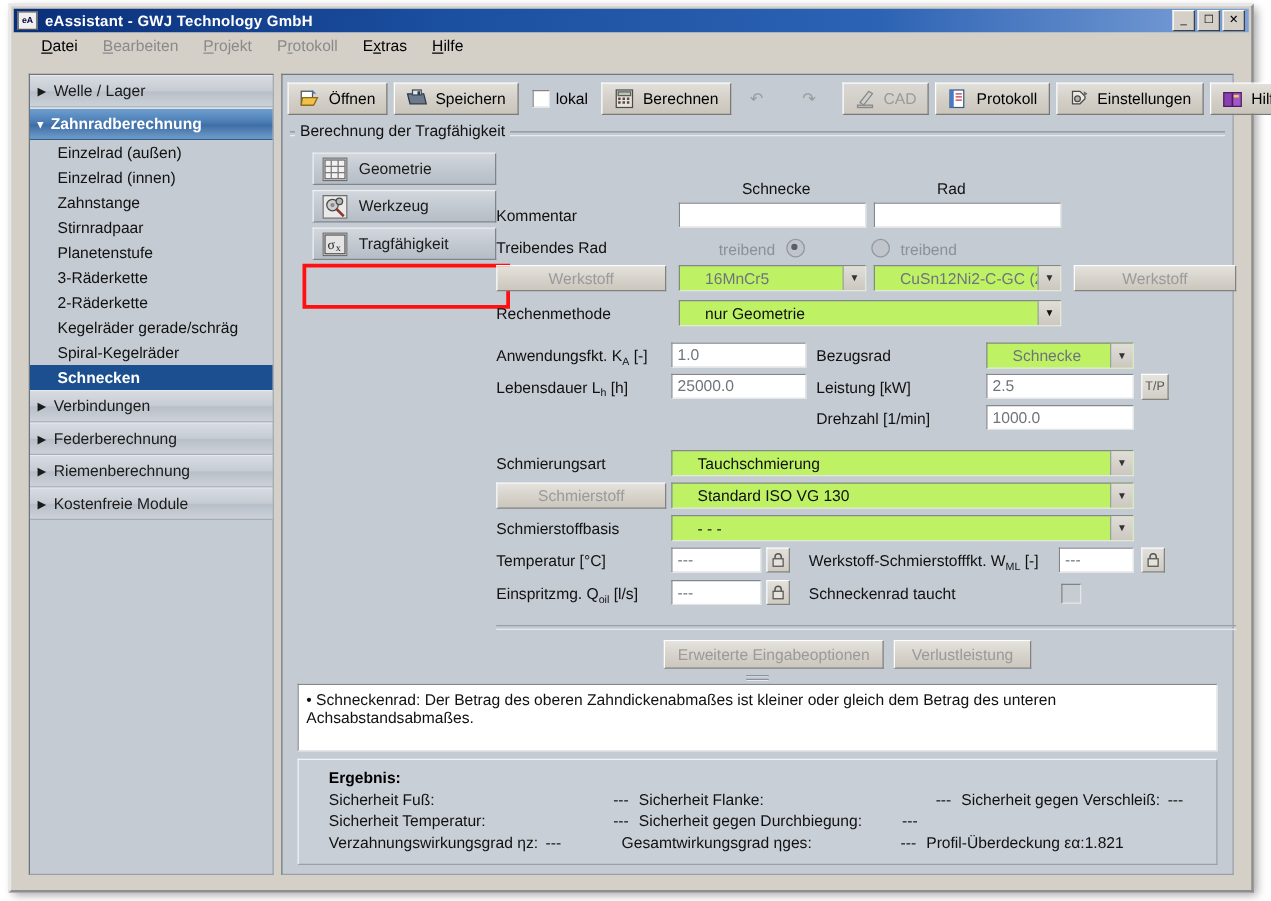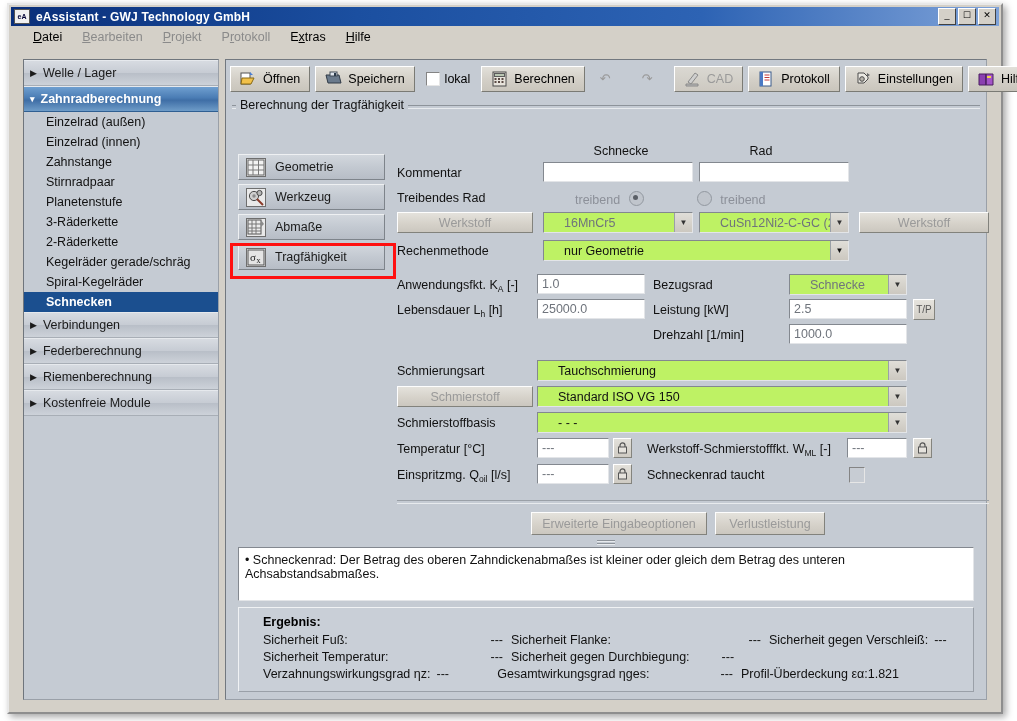--- a/index.html
+++ b/index.html
@@ -58,21 +58,21 @@
   #lokal-wrap{display:flex;align-items:center;gap:5px;padding:0 6px;font-size:12.5px;}
   .cbx{width:12px;height:12px;background:#fff;border:1px solid #848484;border-right-color:#e6e6e6;border-bottom-color:#e6e6e6;display:inline-block;}
   .cbx.gray{background:#c7ccd3;}
 
   
   #group{position:absolute;left:6px;top:38px;right:6px;bottom:6px;}
   #group-line{position:absolute;left:0;top:7px;right:0;height:2px;border-top:1px solid #8d939a;border-bottom:1px solid #e8ebee;}
   #group-title{position:absolute;left:4px;top:0;background:#c5cbd3;padding:0 4px;font-size:12.5px;color:#111;}
 
   
-  #tabs{position:absolute;left:6px;top:24px;width:147px;margin-top:32px;}
+  #tabs{position:absolute;left:18px;top:24px;width:147px;}
   .tab-btn{height:26px;margin-bottom:4px;display:flex;align-items:center;gap:9px;padding-left:7px;box-sizing:border-box;
     background:linear-gradient(to bottom,#d2d7dd 0%,#c3c9d1 50%,#b7bdc6 100%);
     border:1px solid #eef0f2;border-right-color:#7e848b;border-bottom-color:#7e848b;font-size:12.5px;color:#1a1a1a;}
   .tab-ico{width:18px;height:17px;border:1px solid #6e6e6e;background:#e9e9e9;display:inline-block;position:relative;}
 
   
   #highlight{position:absolute;left:-8px;top:89px;width:166px;height:36px;border:3px solid #ff1010;box-sizing:border-box;pointer-events:none;}
 
   
   #form{position:absolute;left:165px;top:14px;right:6px;margin-top:32px;}
@@ -332,32 +332,20 @@
               <svg width="18" height="17" viewBox="0 0 18 17">
                   <circle cx="7" cy="7" r="4.6" fill="#cfcfcf" stroke="#4a4a4a"></circle>
                   <circle cx="7" cy="7" r="1.7" fill="#8a8a8a"></circle>
                   <path d="M10 10l6 6" stroke="#8a3a2a" stroke-width="2"></path>
                   <circle cx="12.5" cy="4" r="2.6" fill="#b6b6b6" stroke="#4a4a4a"></circle>
                 </svg>
             </span>
             <span>Werkzeug</span>
           </div>
 
-          <div class="tab-btn">
-            <span class="tab-ico">
-              <svg width="18" height="17" viewBox="0 0 18 17">
-                  <rect x="1" y="1" width="13" height="14" fill="#ececec" stroke="#555"></rect>
-                  <g stroke="#777">
-                    <path d="M1 5h13M1 9h13M1 12h13M5 1v14M9 1v14"></path>
-                  </g>
-                  <path d="M14 1l3 4-3 3z" fill="#8a8a8a"></path>
-                </svg>
-            </span>
-            <span>Abmaße</span>
-          </div>
 
           <div class="tab-btn">
             <span class="tab-ico">
               <svg width="18" height="17" viewBox="0 0 18 17">
                   <rect x="1" y="1" width="16" height="15" fill="#e4e4e4" stroke="#555"></rect>
                   <text x="3" y="12" font-family="Liberation Serif, serif" font-size="11" fill="#1a1a1a">σ</text>
                   <text x="9.5" y="14" font-family="Liberation Serif, serif" font-size="8" fill="#1a1a1a">x</text>
                 </svg>
             </span>
             <span>Tragfähigkeit</span>
@@ -443,21 +431,21 @@
             <div class="lbl" style="position:absolute;left:0;top:4px;">Schmierungsart</div>
             <div class="combo" style="position:absolute;left:140px;top:0;width:370px;">
               <span class="cval">Tauchschmierung</span>
               <span class="carrow">▼</span>
             </div>
           </div>
 
           <div style="position:relative;height:26px;">
             <div class="btn-gray" style="position:absolute;left:0;top:0;width:136px;">Schmierstoff</div>
             <div class="combo" style="position:absolute;left:140px;top:0;width:370px;">
-              <span class="cval">Standard ISO VG 150</span>
+              <span class="cval">Standard ISO VG 130</span>
               <span class="carrow">▼</span>
             </div>
           </div>
 
           <div style="position:relative;height:26px;">
             <div class="lbl" style="position:absolute;left:0;top:4px;">Schmierstoffbasis</div>
             <div class="combo" style="position:absolute;left:140px;top:0;width:370px;">
               <span class="cval">- - -</span>
               <span class="carrow">▼</span>
             </div>

